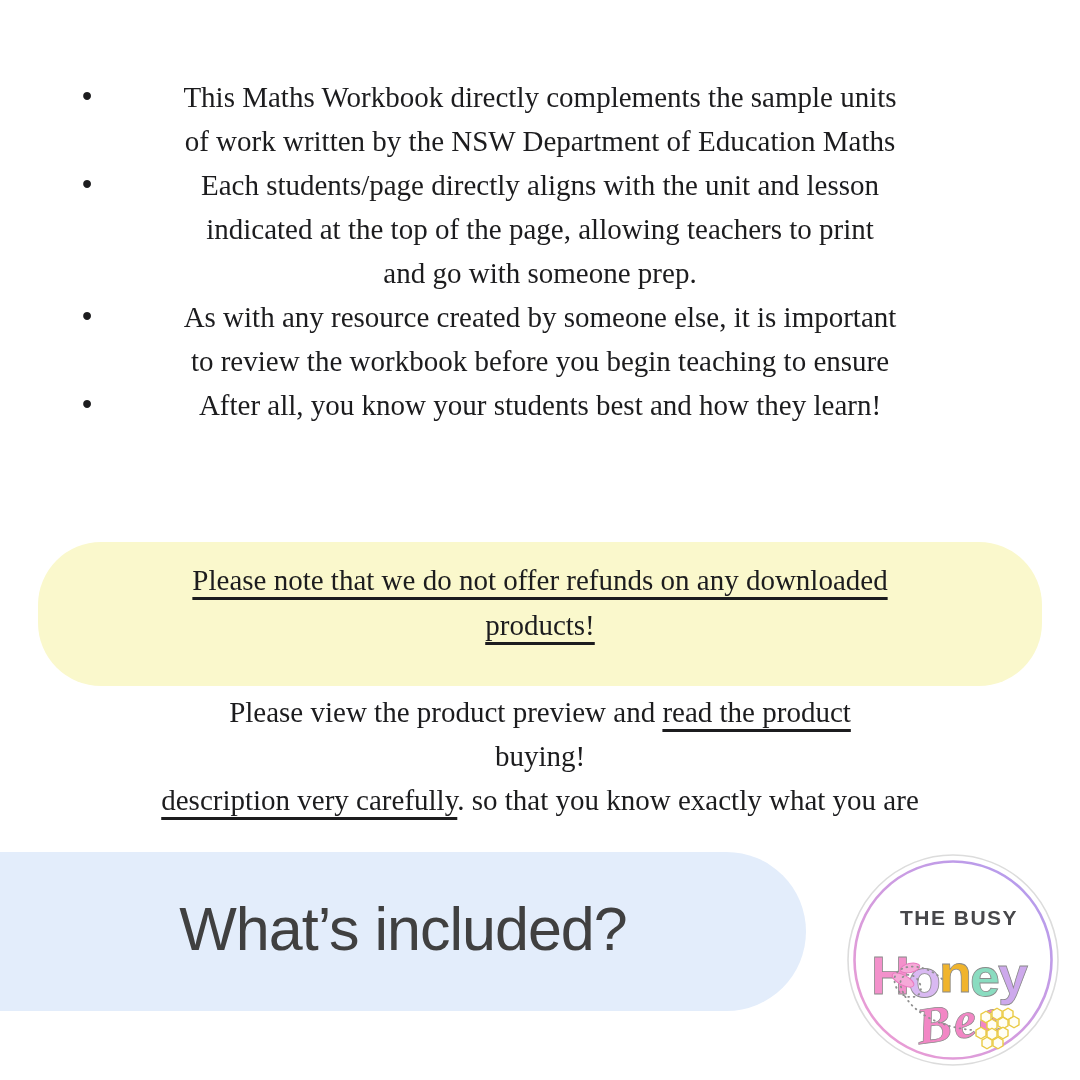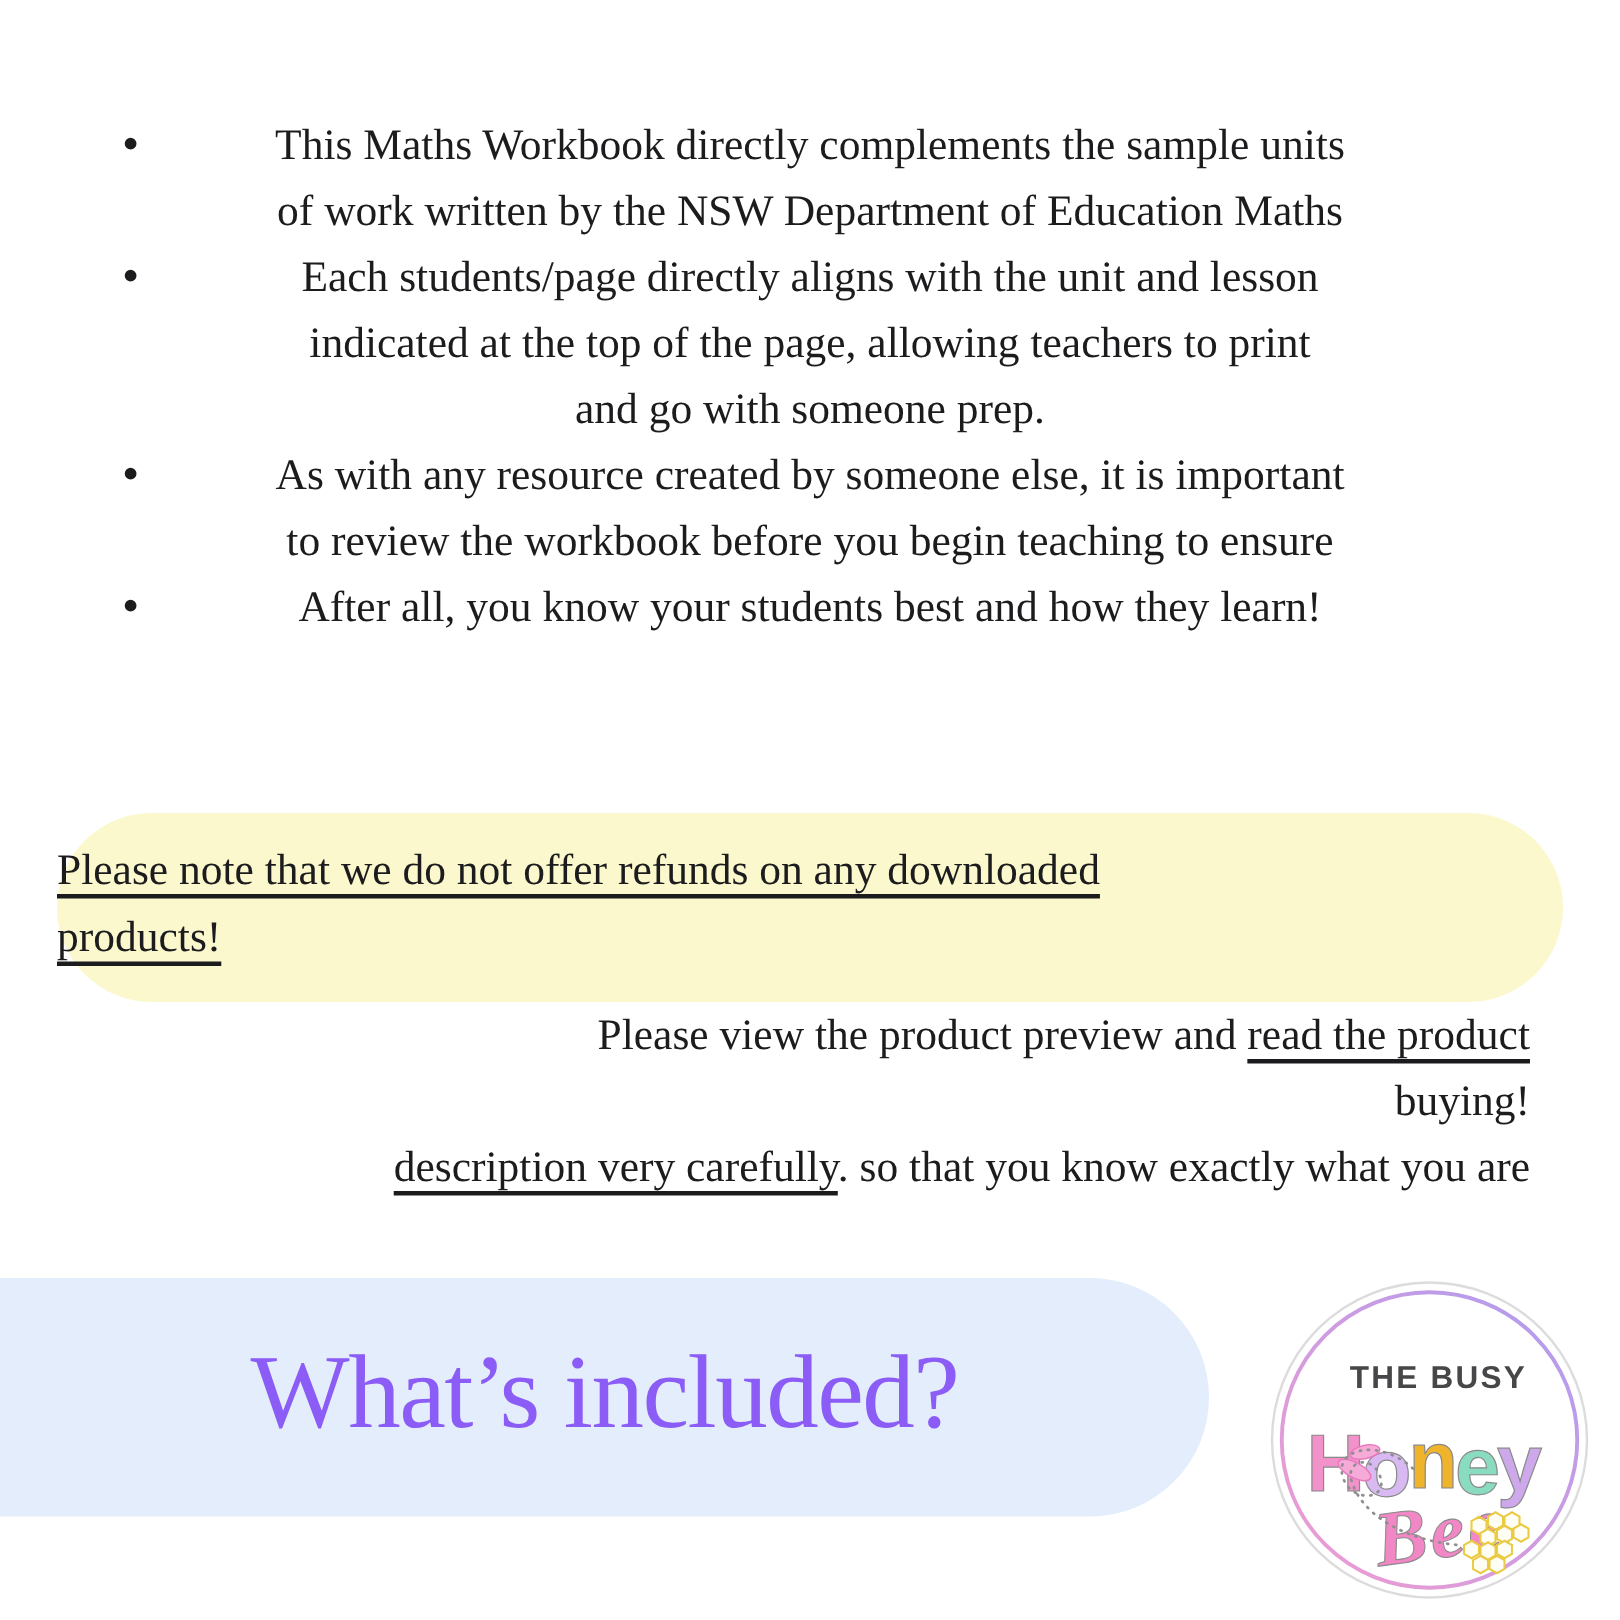--- a/index.html
+++ b/index.html
@@ -12,39 +12,38 @@
   .u { text-decoration:underline; text-decoration-thickness:2.5px; text-underline-offset:7px; }
 
   .bullet-list {
     position:absolute; left:60px; top:75px; width:960px;
     font-size:29px; line-height:44px;
   }
   .bullet-item { position:relative; text-align:center; }
   .bullet-marker { position:absolute; left:22px; top:-1px; font-size:29px; }
 
   .note-box {
-    position:absolute; left:38px; top:542px; width:1004px; height:126px;
+    position:absolute; left:38px; top:542px; width:1004px; height:144px;
     border-radius:63px; box-sizing:border-box;
-    font-size:29px; line-height:45px; padding-top:16px;
+    text-align:center; font-size:29px; line-height:45px; padding-top:16px;
   }
 
   .preview-paragraph {
-    position:absolute; left:60px; top:668px; width:960px;
-    text-align:right; font-size:29px; line-height:44px;
+    position:absolute; left:60px; top:690px; width:960px;
+    text-align:center; font-size:29px; line-height:44px;
   }
 
   .included-banner {
     position:absolute; left:0; top:852px; width:806px; height:159px;
     border-radius:0 80px 80px 0;
     display:flex; align-items:center; justify-content:center;
   }
   .included-heading {
-    font-size:70px; letter-spacing:-1px; color:#8b5cf6; white-space:pre;
+    font-size:61px; letter-spacing:-1px; color:#404040; white-space:pre;
     padding-bottom:6px;
-    font-family:Liberation Serif, serif;
   }
 
   .logo { position:absolute; left:846px; top:853px; width:214px; height:214px; }
 </style>
 </head>
 <body>
 
 <div class="canvas">
 
   <div class="bullet-list">

